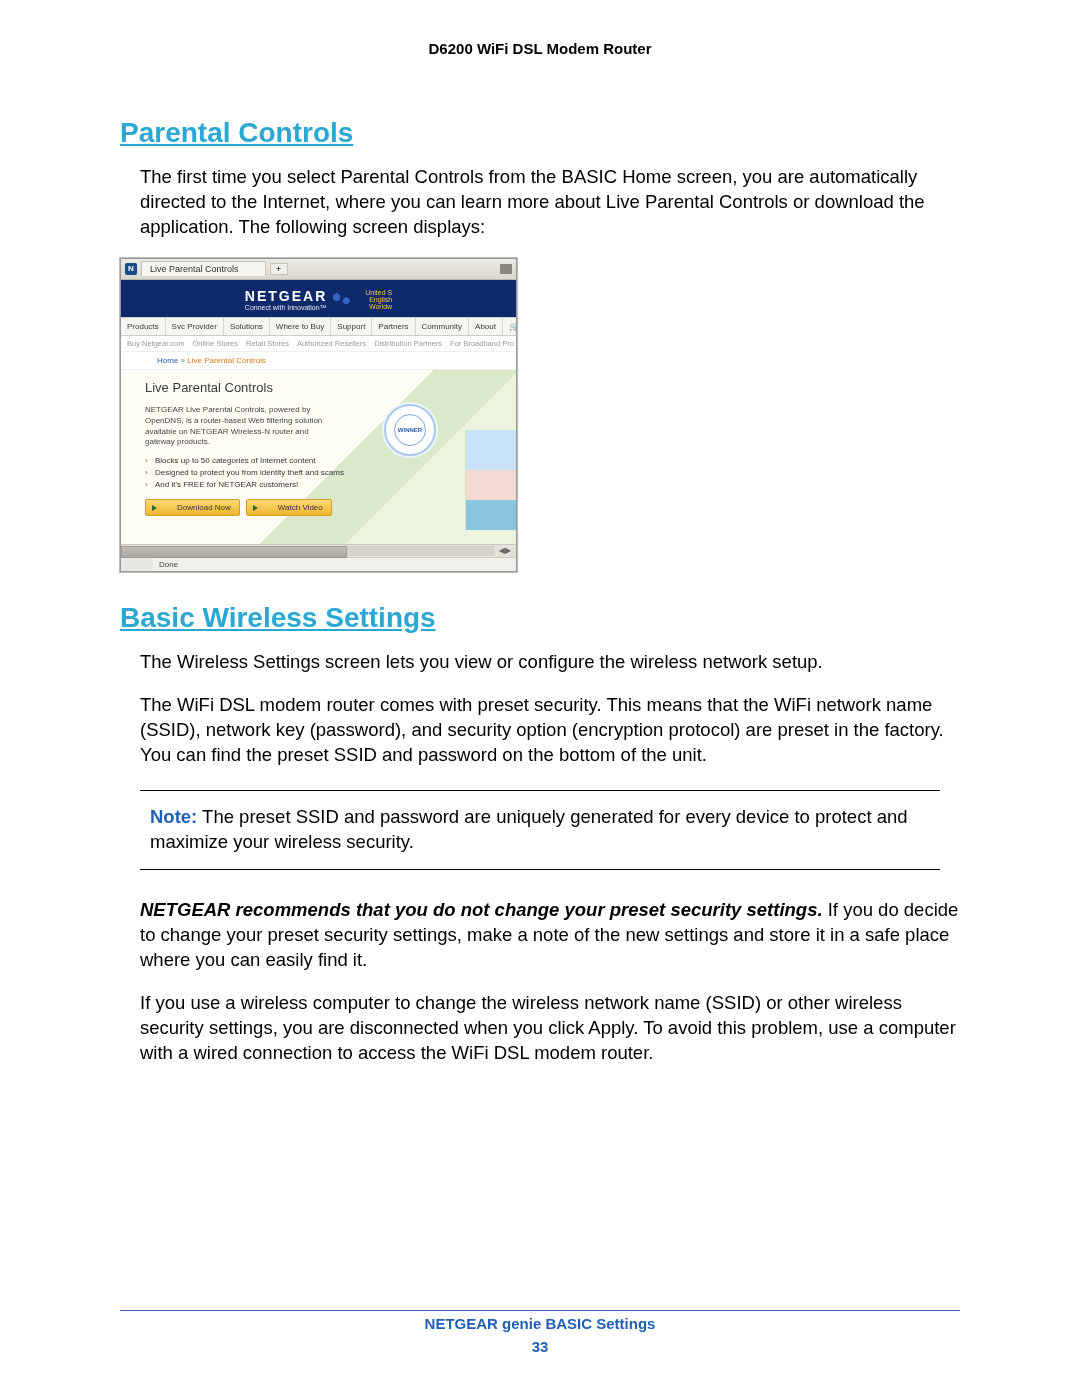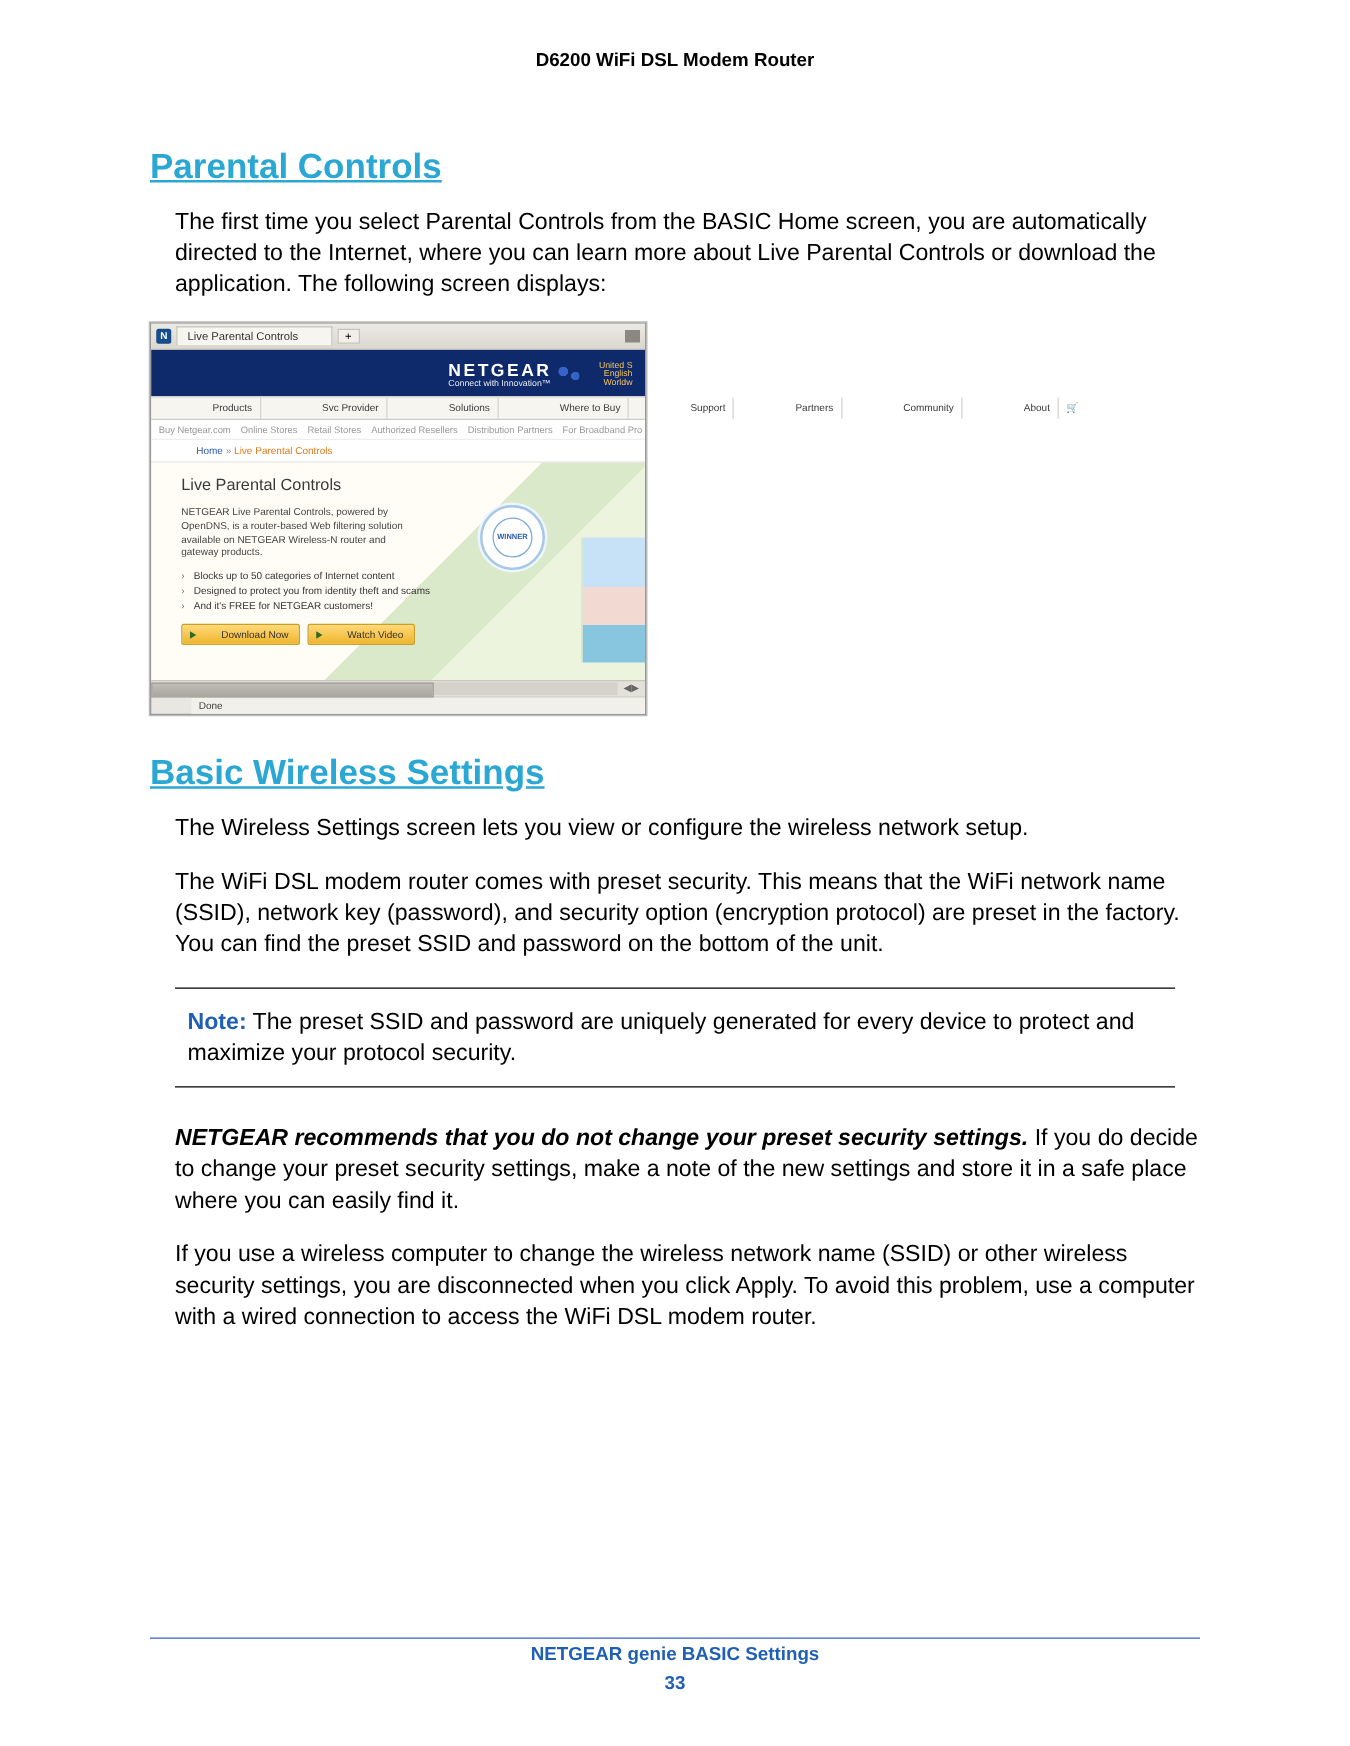--- a/index.html
+++ b/index.html
@@ -84,21 +84,21 @@
     margin-left: auto;
     width: 12px; height: 10px;
     background: #8a8880;
   }
 
   .navy {
     background: #0f2a6b;
     color: #fff;
     padding: 8px 10px 6px 10px;
     display: flex;
-    justify-content: flex-end;
+    justify-content: center;
     align-items: center;
   }
   .logo-block .brand {
     font-weight: bold;
     letter-spacing: 2px;
     font-size: 14px;
   }
   .logo-block .tagline {
     font-size: 7px;
     opacity: .9;
@@ -125,21 +125,20 @@
     background: #f6f5f0;
     border-top: 1px solid #ccc;
     border-bottom: 1px solid #ccc;
     font-size: 8px;
     color: #3a3a3a;
   }
   .navrow span {
     padding: 4px 6px;
     border-right: 1px solid #d6d4cc;
     white-space: nowrap;
-    margin-left: 43px;
   }
   .navrow .cart {
     margin-left: auto;
     border-right: none;
   }
   .subnav {
     display: flex;
     background: #fff;
     font-size: 7.5px;
     color: #999;
@@ -404,21 +403,21 @@
       <div class="scroll-arrows">◀▶</div>
     </div>
     <div class="statusbar">Done</div>
   </div>
 
   <h2 class="section">Basic Wireless Settings</h2>
   <p class="body-text indent">The Wireless Settings screen lets you view or configure the wireless network setup.</p>
   <p class="body-text indent">The WiFi DSL modem router comes with preset security. This means that the WiFi network name (SSID), network key (password), and security option (encryption protocol) are preset in the factory. You can find the preset SSID and password on the bottom of the unit.</p>
 
   <div class="note-box">
-    <span class="note-label">Note:</span><span> The preset SSID and password are uniquely generated for every device to protect and maximize your protocol security.</span>
+    <span class="note-label">Note:</span><span> The preset SSID and password are uniquely generated for every device to protect and maximize your wireless security.</span>
   </div>
 
   <p class="body-text indent">
     <span class="bold-italic">NETGEAR recommends that you do not change your preset security settings.</span><span> If you do decide to change your preset security settings, make a note of the new settings and store it in a safe place where you can easily find it.</span>
   </p>
   <p class="body-text indent">If you use a wireless computer to change the wireless network name (SSID) or other wireless security settings, you are disconnected when you click Apply. To avoid this problem, use a computer with a wired connection to access the WiFi DSL modem router.</p>
 
   <div class="foot-rule"></div>
   <div class="foot">
     <div class="ftitle">NETGEAR genie BASIC Settings</div>

